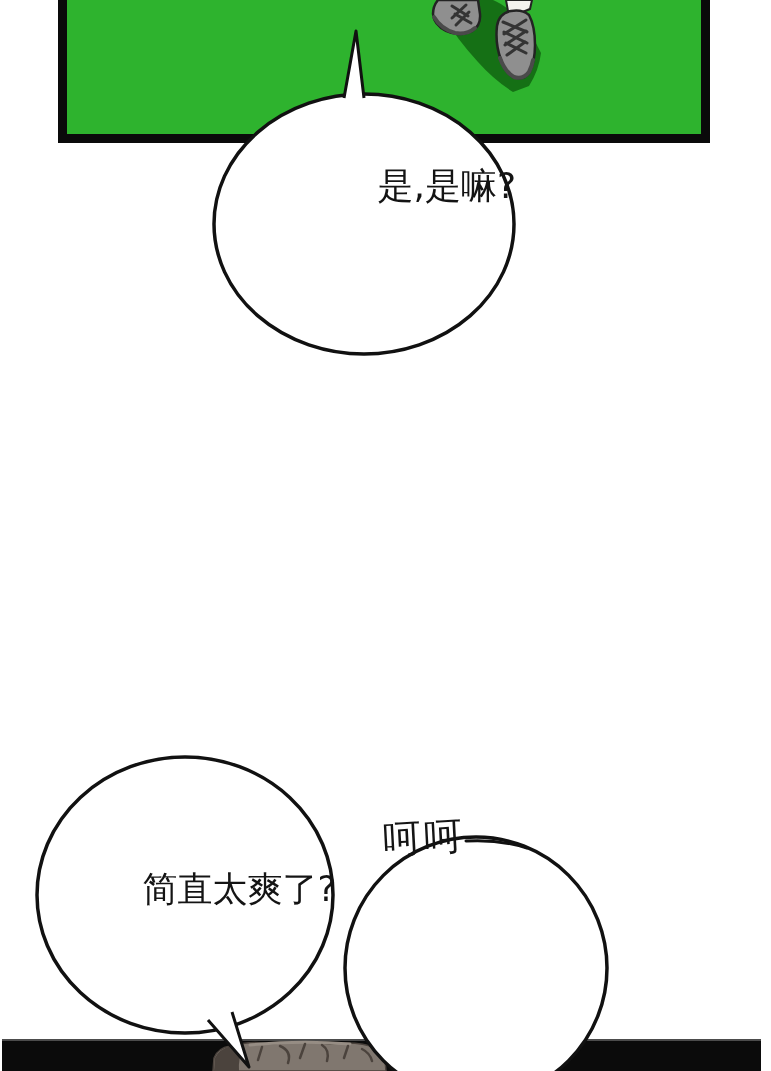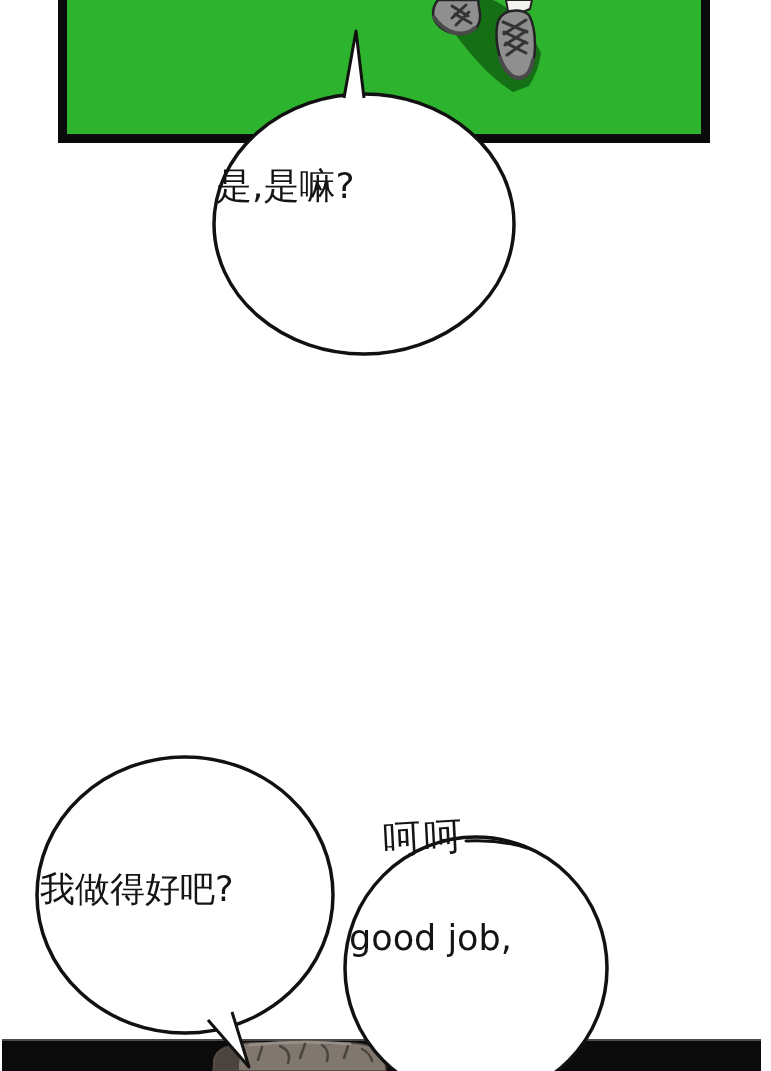--- a/index.html
+++ b/index.html
@@ -24,21 +24,21 @@
   .c-band{fill:var(--band-black,#0b0b0b);}
   .c-band-edge{fill:var(--band-edge,#4c4c4c);}
   .c-hair{fill:var(--hair-base,#80776f);stroke:var(--hair-dark,#4b433d);stroke-width:1.5;}
   .c-hair-dark{fill:var(--hair-dark,#4b433d);}
   .c-hair-streak{stroke:var(--hair-dark,#4b433d);stroke-width:2.5;fill:none;stroke-linecap:round;}
   .c-hair-light{stroke:var(--hair-light,#968d84);stroke-width:3;fill:none;stroke-linecap:round;}
   .c-connector{stroke:var(--bubble-stroke,#111);stroke-width:3;fill:none;stroke-linecap:round;}
 
   .speech-text{
     position:absolute;color:var(--text-black,#141414);
-    text-align:left;font-weight:500;white-space:pre-line;
+    text-align:right;font-weight:500;white-space:pre-line;
   }
   .t-top{left:216px;top:163px;width:300px;font-size:36px;line-height:1.28;}
   .t-bl{left:40px;top:868px;width:296px;font-size:35px;line-height:1.2;}
   .t-br{left:349px;top:918px;width:254px;font-size:35px;line-height:1.18;}
   .t-sfx{
     left:383px;top:818px;width:110px;font-size:38px;line-height:1;
     transform:rotate(-3deg);font-weight:400;letter-spacing:3px;text-align:left;
   }
 </style>
 </head>
@@ -106,20 +106,20 @@
 
     <g>
       <ellipse class="c-bubble" cx="185" cy="895" rx="148" ry="138"></ellipse>
       <path class="c-tail" d="M 208,1020 L 249,1067 L 232,1012"></path>
     </g>
   </svg>
 
   <div class="speech-text t-top"><span>是,是嘛?</span><br>
     </div>
 
-  <div class="speech-text t-bl"><span>我做得好吧?</span></div>
+  <div class="speech-text t-bl"><span>简直太爽了?</span></div>
 
-  <div class="speech-text t-br"><span>good job,</span><br>
+  <div class="speech-text t-br"><br>
     </div>
 
   <div class="speech-text t-sfx">呵呵</div>
 
 </div>
 
 </body></html>

